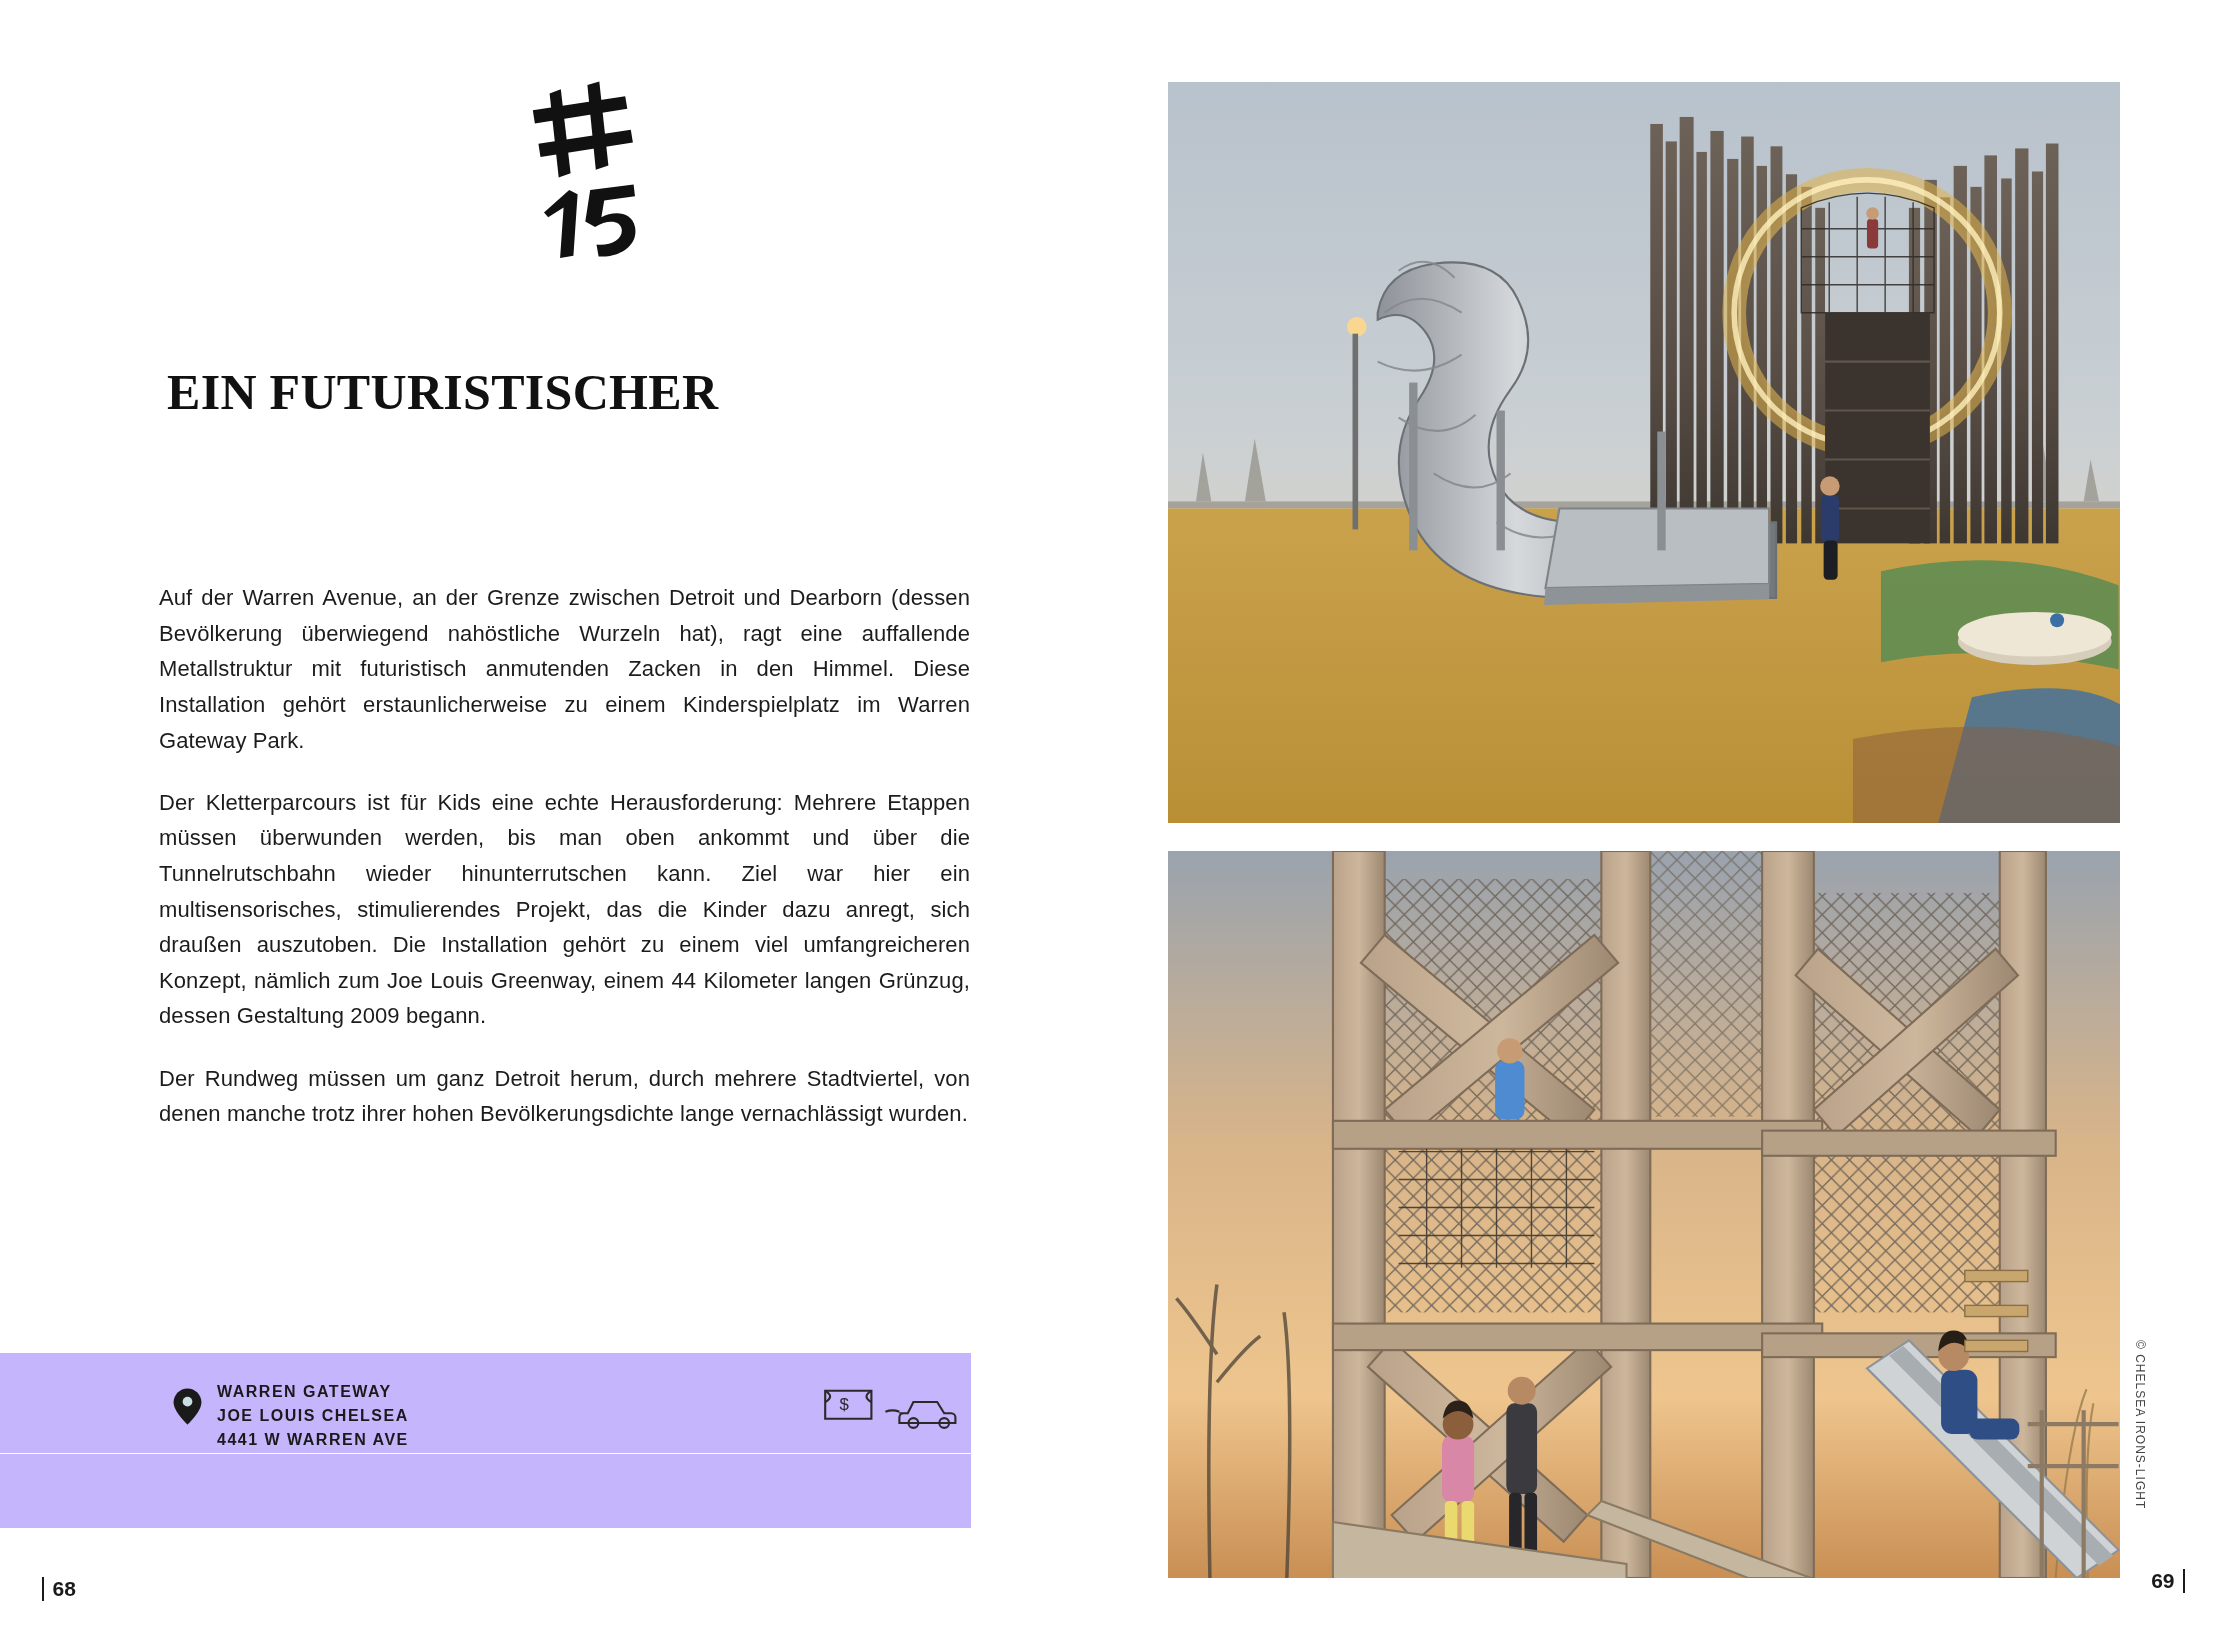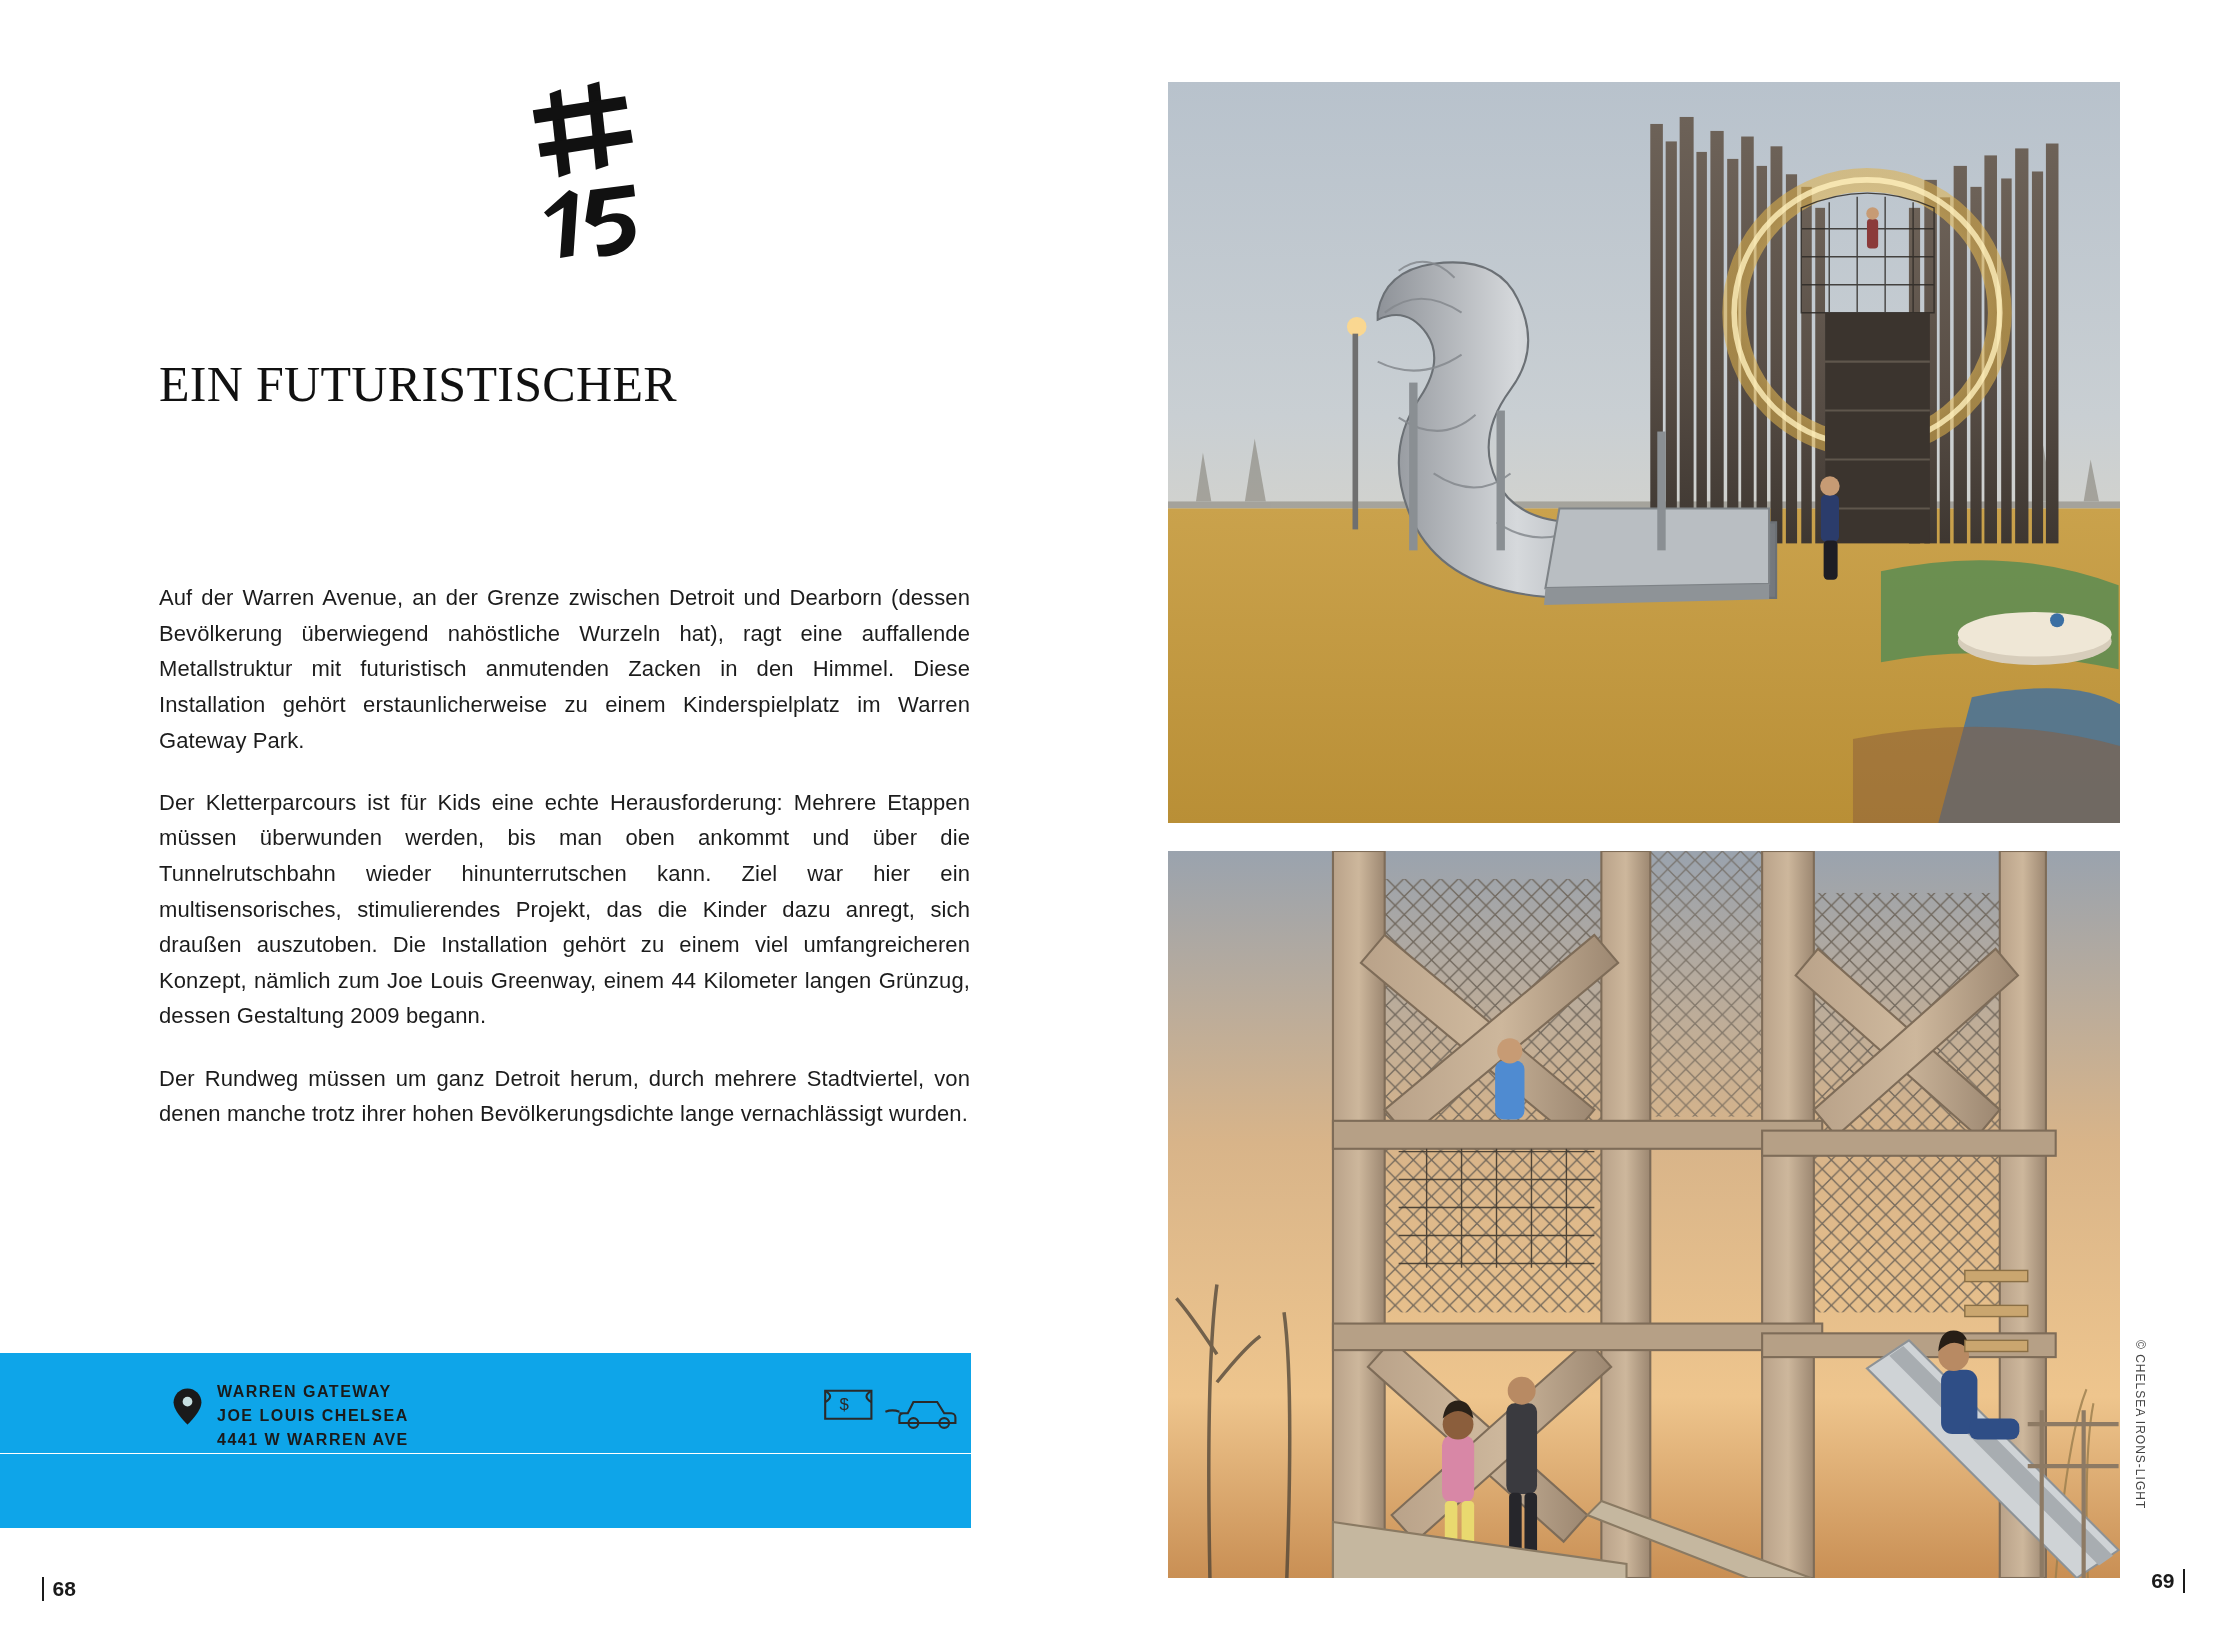--- a/index.html
+++ b/index.html
@@ -33,26 +33,26 @@
   .number-mark svg { display: block; }
 
   .title-block {
     position: absolute;
     left: 159px;
     top: 358px;
     width: 824px;
   }
   .title-line1 {
     font-family: "Liberation Serif", serif;
-    font-weight: normal;
+    font-weight: bold;
     font-size: 50px;
     letter-spacing: 0.3px;
     color: #111111;
     line-height: 1.06;
-    margin: 0;
+    margin: 8px;
   }
   .title-line2 {
     font-family: "Liberation Serif", serif;
     font-weight: normal;
     font-size: 50px;
     letter-spacing: 1px;
     color: #111111;
     line-height: 1.12;
     margin: 0;
   }
@@ -74,21 +74,21 @@
   }
   .body-text p:last-child { margin-bottom: 0; }
 
   
   .info-box {
     position: absolute;
     left: 0;
     top: 1353px;
     width: 971px;
     height: 175px;
-    background: #0ea5e9;
+    background: #c4b5fd;
   }
   .info-box-divider {
     position: absolute;
     left: 0;
     top: 100px;
     width: 971px;
     height: 1.4px;
     background: #ffffff;
   }
   .info-pin {

